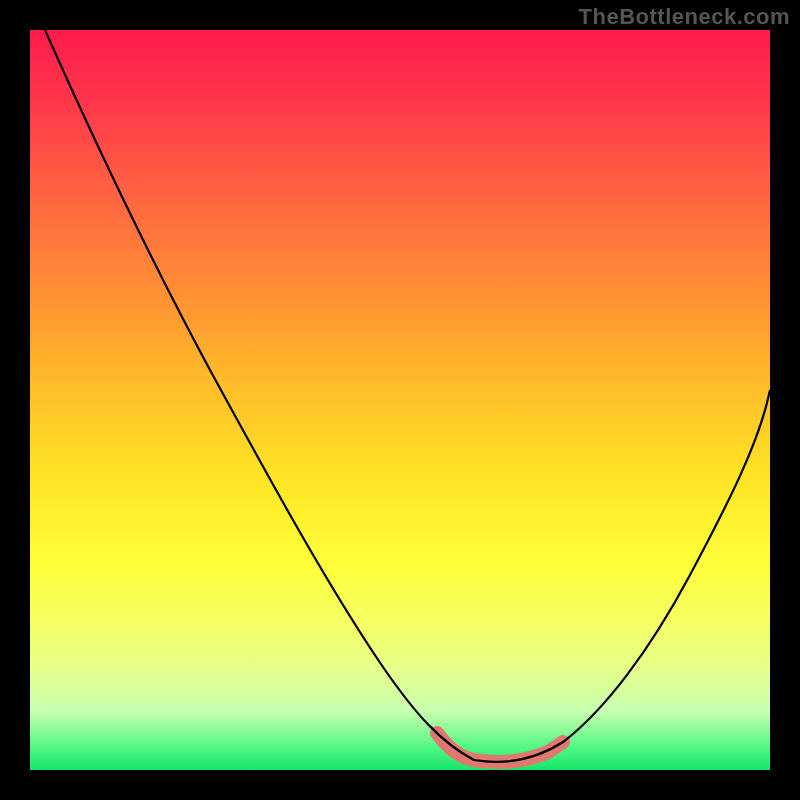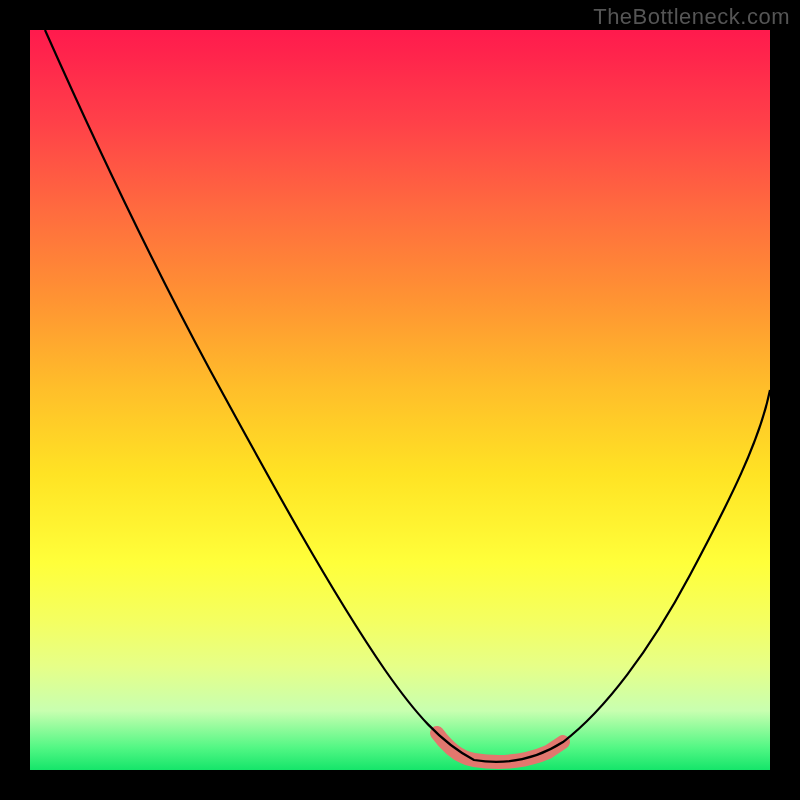--- a/index.html
+++ b/index.html
@@ -20,21 +20,21 @@
     background: #000;
   }
   .watermark {
     position: absolute;
     top: 4px;
     right: 10px;
     color: #555;
     font-size: 22px;
     letter-spacing: 0.5px;
     z-index: 20;
-    font-weight: 400;
+    font-weight: 700;
   }
   .plot {
     position: absolute;
     left: 30px;
     top: 30px;
     width: 740px;
     height: 740px;
   }
   .gradient {
     position: absolute;

